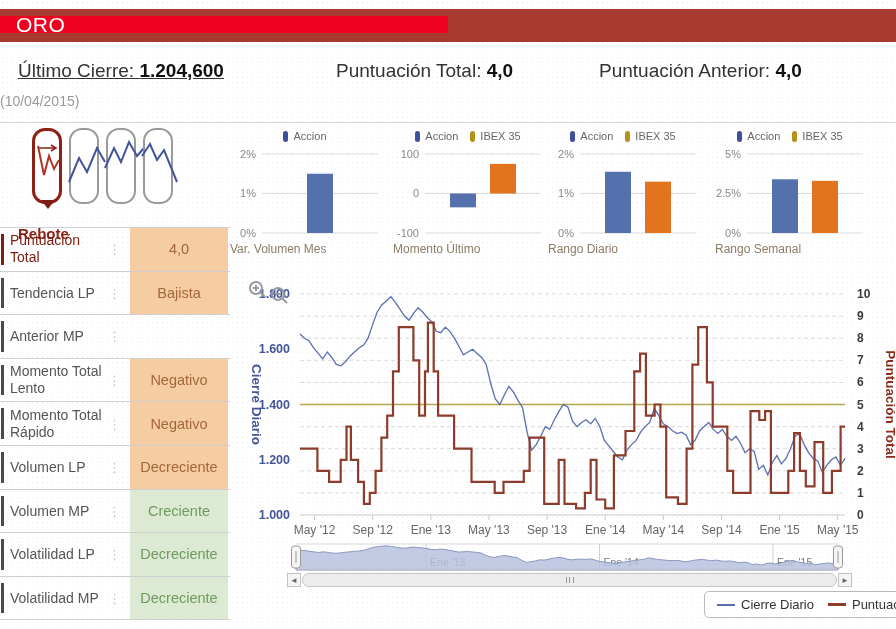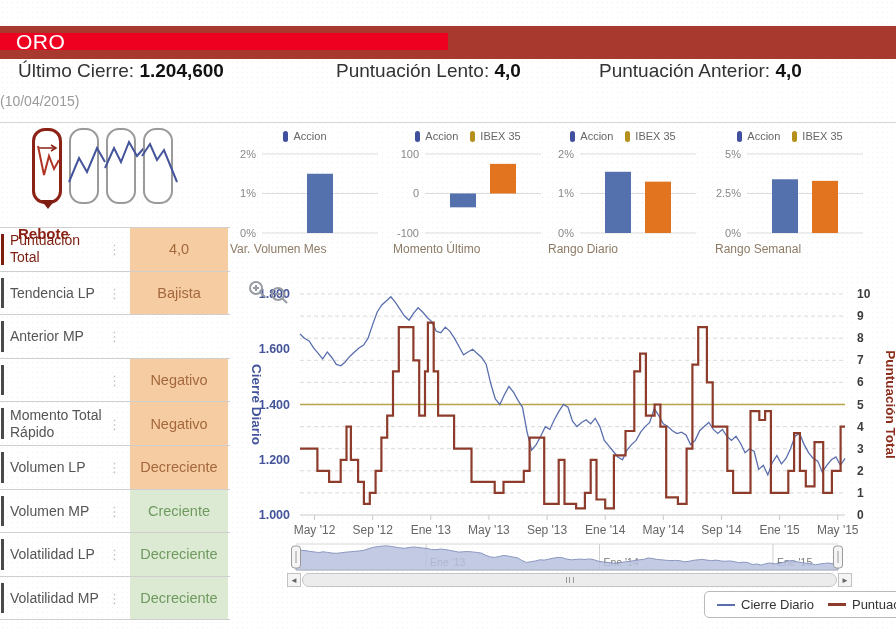--- a/index.html
+++ b/index.html
@@ -4,27 +4,27 @@
 <style>
   * { margin:0; padding:0; box-sizing:border-box; }
   html,body { width:896px; height:629px; }
   body { font-family:"Liberation Sans", sans-serif; background:#fff; overflow:hidden; }
   #page {
     position:relative; width:896px; height:629px; background:#fff;
     background-image:radial-gradient(circle,#efefef 0.8px, transparent 0.9px);
     background-size:5px 5px;
   }
   
-  #header-bar { position:absolute; left:0; top:26px; width:896px; height:33px; background:#a8392f;padding-left:16px; }
+  #header-bar { position:absolute; left:0; top:9px; width:896px; height:33px; background:#a8392f;padding-left:16px; }
   #header-stripe { position:absolute; left:0; top:7px; width:448px; height:17px; background:#ee0020; }
   #header-title { position:absolute; left:16px; top:4px; color:#ffffff; font-size:21px; font-weight:500; letter-spacing:0.5px; }
   
   .summary-item { position:absolute; top:60px; font-size:19px; color:#333; white-space:nowrap; }
   .summary-item b { color:#111; font-weight:700; }
-  #sum-close { left:18px; }
+  #sum-close { left:18px;text-decoration:underline; }
   #sum-total { left:336px; }
   #sum-prev  { left:599px; }
   #sum-date { position:absolute; left:0; top:93px; font-size:14px; color:#9a9a9a; }
   #top-divider { position:absolute; left:0; top:122px; width:896px; height:1px; background:#d5d5d5; }
   
   #pattern-row { position:absolute; left:32px; top:128px; display:flex; gap:7px; }
   .pattern-box { width:30px; height:76px; border:2px solid #9a9a9a; border-radius:13px; background:#fff; position:relative; }
   .pattern-box.selected { border:3px solid #8b2215; }
   .pattern-box svg { position:absolute; left:0; top:0; overflow:visible; }
   #pattern-marker { position:absolute; left:41px; top:200px; width:0; height:0;
@@ -72,21 +72,21 @@
 <body>
 
 <div id="page">
 
   <div id="header-bar">
     <div id="header-stripe"></div>
     <div id="header-title">ORO</div>
   </div>
 
   <div class="summary-item" id="sum-close"><span>Último Cierre: </span><b>1.204,600</b></div>
-  <div class="summary-item" id="sum-total"><span>Puntuación Lento: </span><b>4,0</b></div>
+  <div class="summary-item" id="sum-total"><span>Puntuación Total: </span><b>4,0</b></div>
   <div class="summary-item" id="sum-prev"><span>Puntuación Anterior: </span><b>4,0</b></div>
   <div id="sum-date">(10/04/2015)</div>
   <div id="top-divider"></div>
 
   <div id="pattern-row">
     <div class="pattern-box selected">
       <svg width="26" height="72">
         <polyline points="4,17 20,17" stroke="#8b2215" stroke-width="1.5" fill="none"></polyline>
         <polyline points="16,14 21,17 16,20" stroke="#8b2215" stroke-width="1.5" fill="none"></polyline>
         <polyline points="3,15 9,44 14,25 19,38 24,29" stroke="#b03425" stroke-width="2" fill="none"></polyline>
@@ -124,20 +124,21 @@
         <span class="ind-dots">⋮</span>
         <div class="ind-value tone-orange">Bajista</div>
       </div>
       <div class="ind-row">
         <span class="ind-bar"></span>
         <div class="ind-label">Anterior MP</div>
         <span class="ind-dots">⋮</span>
       </div>
       <div class="ind-row">
         <span class="ind-bar"></span>
+        <div class="ind-label">Momento Total Lento</div>
         <span class="ind-dots">⋮</span>
         <div class="ind-value tone-orange">Negativo</div>
       </div>
       <div class="ind-row">
         <span class="ind-bar"></span>
         <div class="ind-label">Momento Total Rápido</div>
         <span class="ind-dots">⋮</span>
         <div class="ind-value tone-orange">Negativo</div>
       </div>
       <div class="ind-row">

